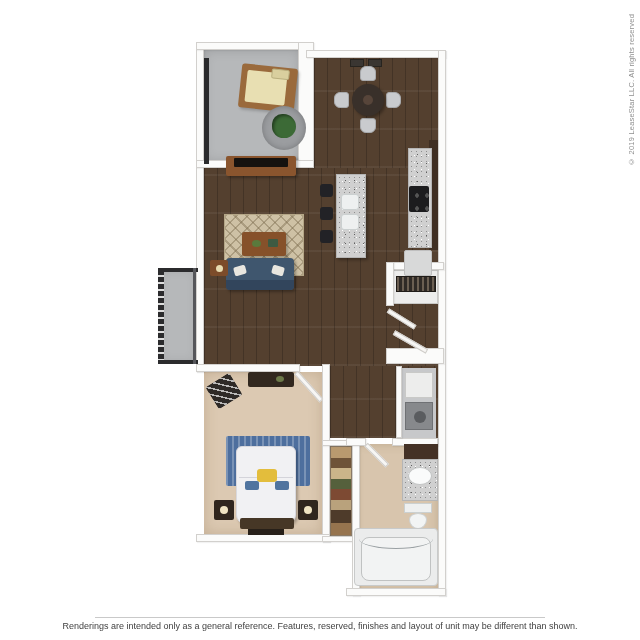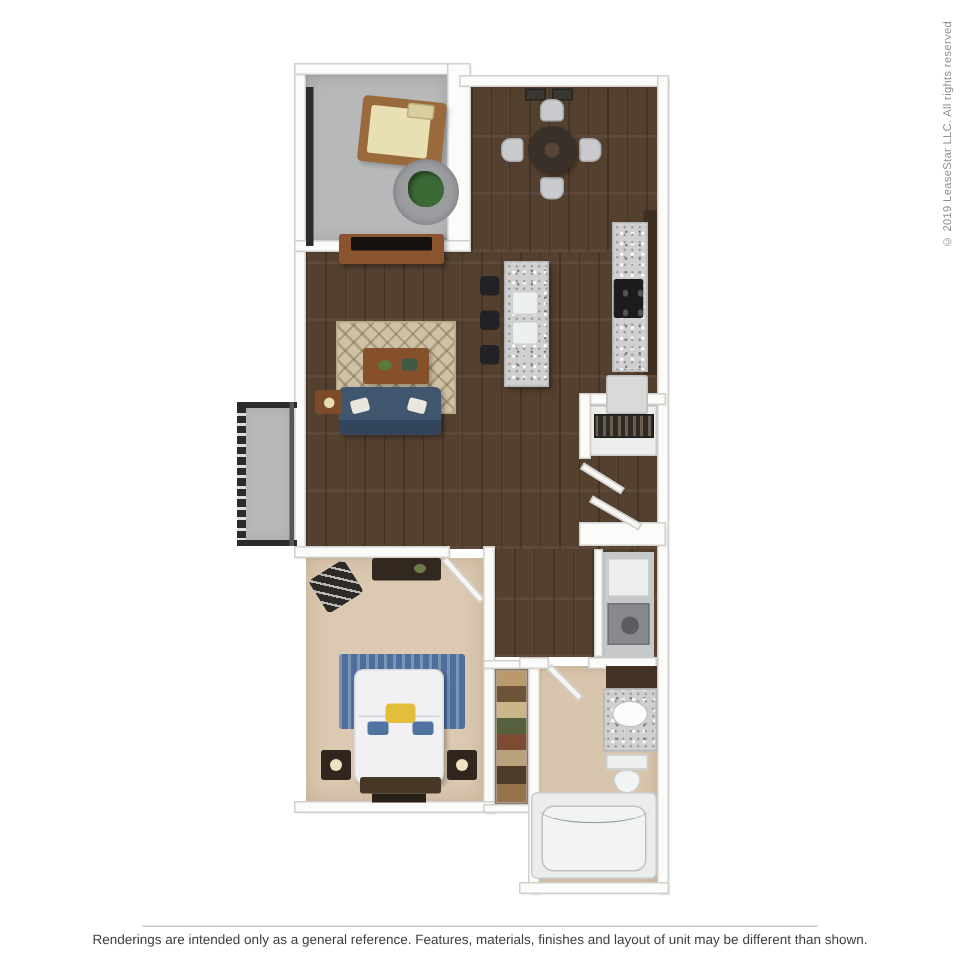--- a/index.html
+++ b/index.html
@@ -163,13 +163,13 @@
   <div class="a" style="left:409px;top:513px;width:18px;height:16px;background:#f2f4f4;border:1px solid #cdd0d0;border-radius:50% 50% 50% 50%/40% 40% 60% 60%;"></div>
   <div class="a" style="left:354px;top:528px;width:84px;height:58px;background:#ebecec;border:1px solid #c8caca;border-radius:4px;">
     <div class="a" style="left:6px;top:8px;width:70px;height:44px;border:1px solid #c0c2c2;border-radius:8px;background:#f2f3f3;"></div>
     <div class="a" style="left:4px;top:0;width:74px;height:20px;border-bottom:1.5px solid #9aa0a3;border-radius:0 0 55% 55%;"></div>
   </div>
 
 </div>
 
 <div class="a copyright">© 2019 LeaseStar LLC. All rights reserved</div>
 <div class="a footer-line"></div>
-<div class="a footer-text">Renderings are intended only as a general reference. Features, materials, finishes and layout of unit may be different than shown.</div>
+<div class="a footer-text">Renderings are intended only as a general reference. Features, reserved, finishes and layout of unit may be different than shown.</div>
 
 </body></html>

